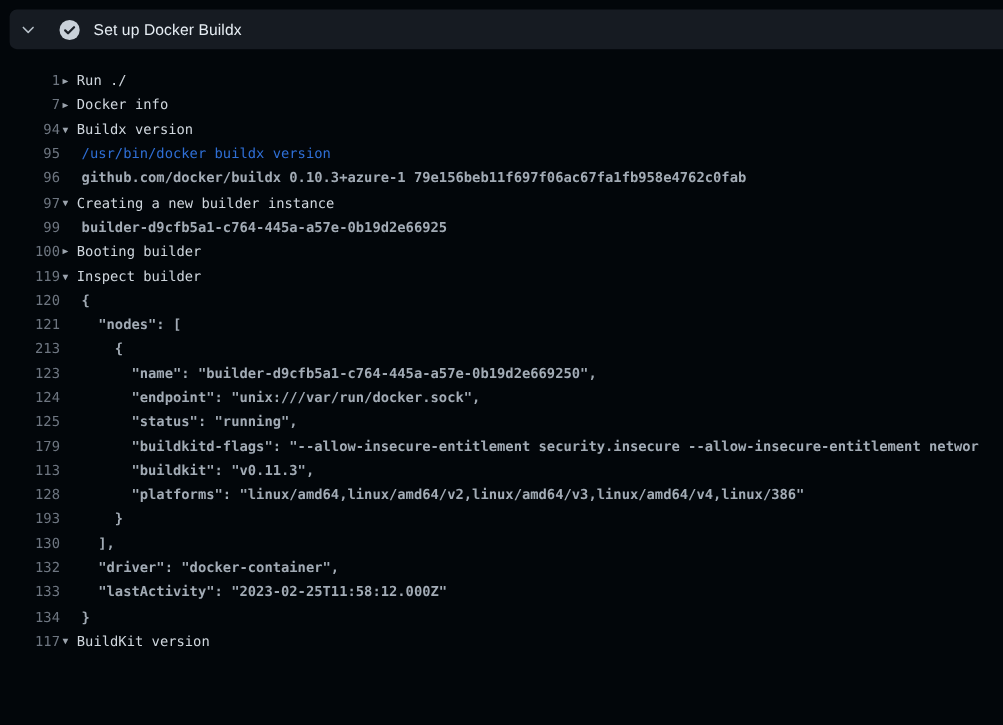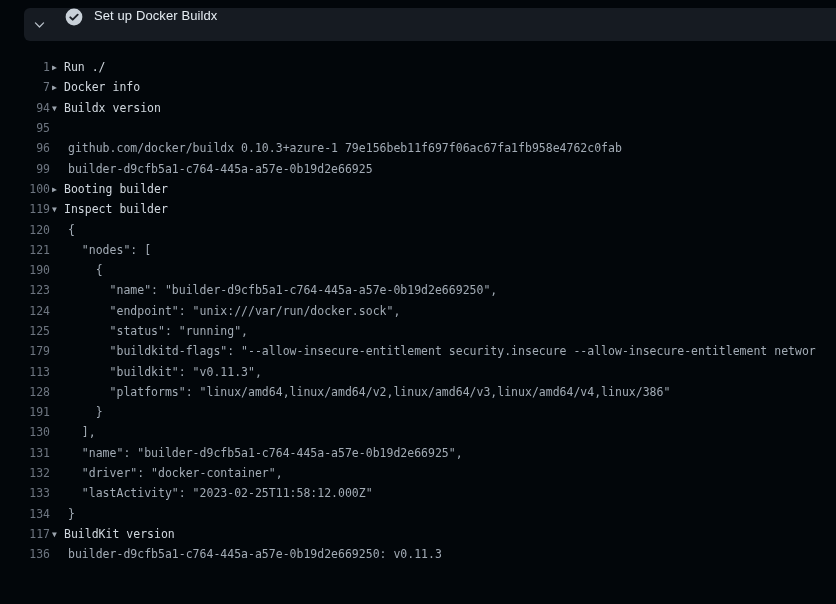--- a/index.html
+++ b/index.html
@@ -4,25 +4,26 @@
 <style>
   * { margin: 0; padding: 0; box-sizing: border-box; }
   html, body {
     width: 836px; height: 604px;
     background: #02060a;
     overflow: hidden;
     font-family: "Liberation Sans", sans-serif;
   }
   .step-header {
     position: absolute;
-    left: 24px; top: 8px; right: 0;
+    left: 8px; top: 8px; right: 0;
     height: 33px;
     background: #161b22;
     border-radius: 6px 0 0 6px;
     display: flex;
+    align-items: center;
     cursor: pointer;
   }
   .chevron-wrap {
     width: 30px;
     display: flex;
     justify-content: center;
     align-items: center;
   }
   .status-wrap {
     width: 18px; height: 18px;
@@ -65,21 +66,21 @@
   .caret {
     display: inline-block;
     width: 12px;
     font-size: 8px;
     color: #9ba3ad;
     vertical-align: 1px;
   }
   .group-title { color: #d0d7de; cursor: pointer; }
   .indent { padding-left: 16px; }
   .t-command { color: #2f6fd6; }
-  .t-output  { color: #a2abb5; }
+  .t-output  { color: #a2abb5; font-weight: bold; }
 </style>
 </head>
 <body>
 
 <div class="step-header">
   <span class="chevron-wrap">
     <svg width="13" height="13" viewBox="0 0 16 16">
       <path d="M3 6 l5 5 l5 -5" fill="none" stroke="#b7c0c9" stroke-width="1.6" stroke-linecap="round" stroke-linejoin="round"></path>
     </svg>
   </span>
@@ -89,35 +90,34 @@
       <path d="M5.3 9.3 l2.4 2.4 l5 -5" fill="none" stroke="#1c2128" stroke-width="1.9" stroke-linecap="round" stroke-linejoin="round"></path>
     </svg>
   </span>
   <span class="step-title">Set up Docker Buildx</span>
 </div>
 
 <div class="log" id="log">
     <div class="row"><span class="num">1</span><span class="content"><span class="caret">▶</span><span class="group-title">Run ./</span></span></div>
     <div class="row"><span class="num">7</span><span class="content"><span class="caret">▶</span><span class="group-title">Docker info</span></span></div>
     <div class="row"><span class="num">94</span><span class="content"><span class="caret">▼</span><span class="group-title">Buildx version</span></span></div>
-    <div class="row"><span class="num">95</span></div>
+    <div class="row"><span class="num">95</span><span class="content indent t-command">/usr/bin/docker buildx version</span></div>
     <div class="row"><span class="num">96</span><span class="content indent t-output">github.com/docker/buildx 0.10.3+azure-1 79e156beb11f697f06ac67fa1fb958e4762c0fab</span></div>
+    <div class="row"><span class="num">97</span><span class="content"><span class="caret">▼</span><span class="group-title">Creating a new builder instance</span></span></div>
     <div class="row"><span class="num">99</span><span class="content indent t-output">builder-d9cfb5a1-c764-445a-a57e-0b19d2e66925</span></div>
     <div class="row"><span class="num">100</span><span class="content"><span class="caret">▶</span><span class="group-title">Booting builder</span></span></div>
     <div class="row"><span class="num">119</span><span class="content"><span class="caret">▼</span><span class="group-title">Inspect builder</span></span></div>
     <div class="row"><span class="num">120</span><span class="content indent t-output">{</span></div>
     <div class="row"><span class="num">121</span><span class="content indent t-output">  "nodes": [</span></div>
-    <div class="row"><span class="num">190</span><span class="content indent t-output">    {</span></div>
+    <div class="row"><span class="num">213</span><span class="content indent t-output">    {</span></div>
     <div class="row"><span class="num">123</span><span class="content indent t-output">      "name": "builder-d9cfb5a1-c764-445a-a57e-0b19d2e669250",</span></div>
     <div class="row"><span class="num">124</span><span class="content indent t-output">      "endpoint": "unix:///var/run/docker.sock",</span></div>
     <div class="row"><span class="num">125</span><span class="content indent t-output">      "status": "running",</span></div>
     <div class="row"><span class="num">179</span><span class="content indent t-output">      "buildkitd-flags": "--allow-insecure-entitlement security.insecure --allow-insecure-entitlement networ</span></div>
     <div class="row"><span class="num">113</span><span class="content indent t-output">      "buildkit": "v0.11.3",</span></div>
     <div class="row"><span class="num">128</span><span class="content indent t-output">      "platforms": "linux/amd64,linux/amd64/v2,linux/amd64/v3,linux/amd64/v4,linux/386"</span></div>
-    <div class="row"><span class="num">191</span><span class="content indent t-output">    }</span></div>
+    <div class="row"><span class="num">193</span><span class="content indent t-output">    }</span></div>
     <div class="row"><span class="num">130</span><span class="content indent t-output">  ],</span></div>
-    <div class="row"><span class="num">131</span><span class="content indent t-output">  "name": "builder-d9cfb5a1-c764-445a-a57e-0b19d2e66925",</span></div>
     <div class="row"><span class="num">132</span><span class="content indent t-output">  "driver": "docker-container",</span></div>
     <div class="row"><span class="num">133</span><span class="content indent t-output">  "lastActivity": "2023-02-25T11:58:12.000Z"</span></div>
     <div class="row"><span class="num">134</span><span class="content indent t-output">}</span></div>
     <div class="row"><span class="num">117</span><span class="content"><span class="caret">▼</span><span class="group-title">BuildKit version</span></span></div>
-    <div class="row"><span class="num">136</span><span class="content indent t-output">builder-d9cfb5a1-c764-445a-a57e-0b19d2e669250: v0.11.3</span></div>
   </div>
 
 </body></html>

